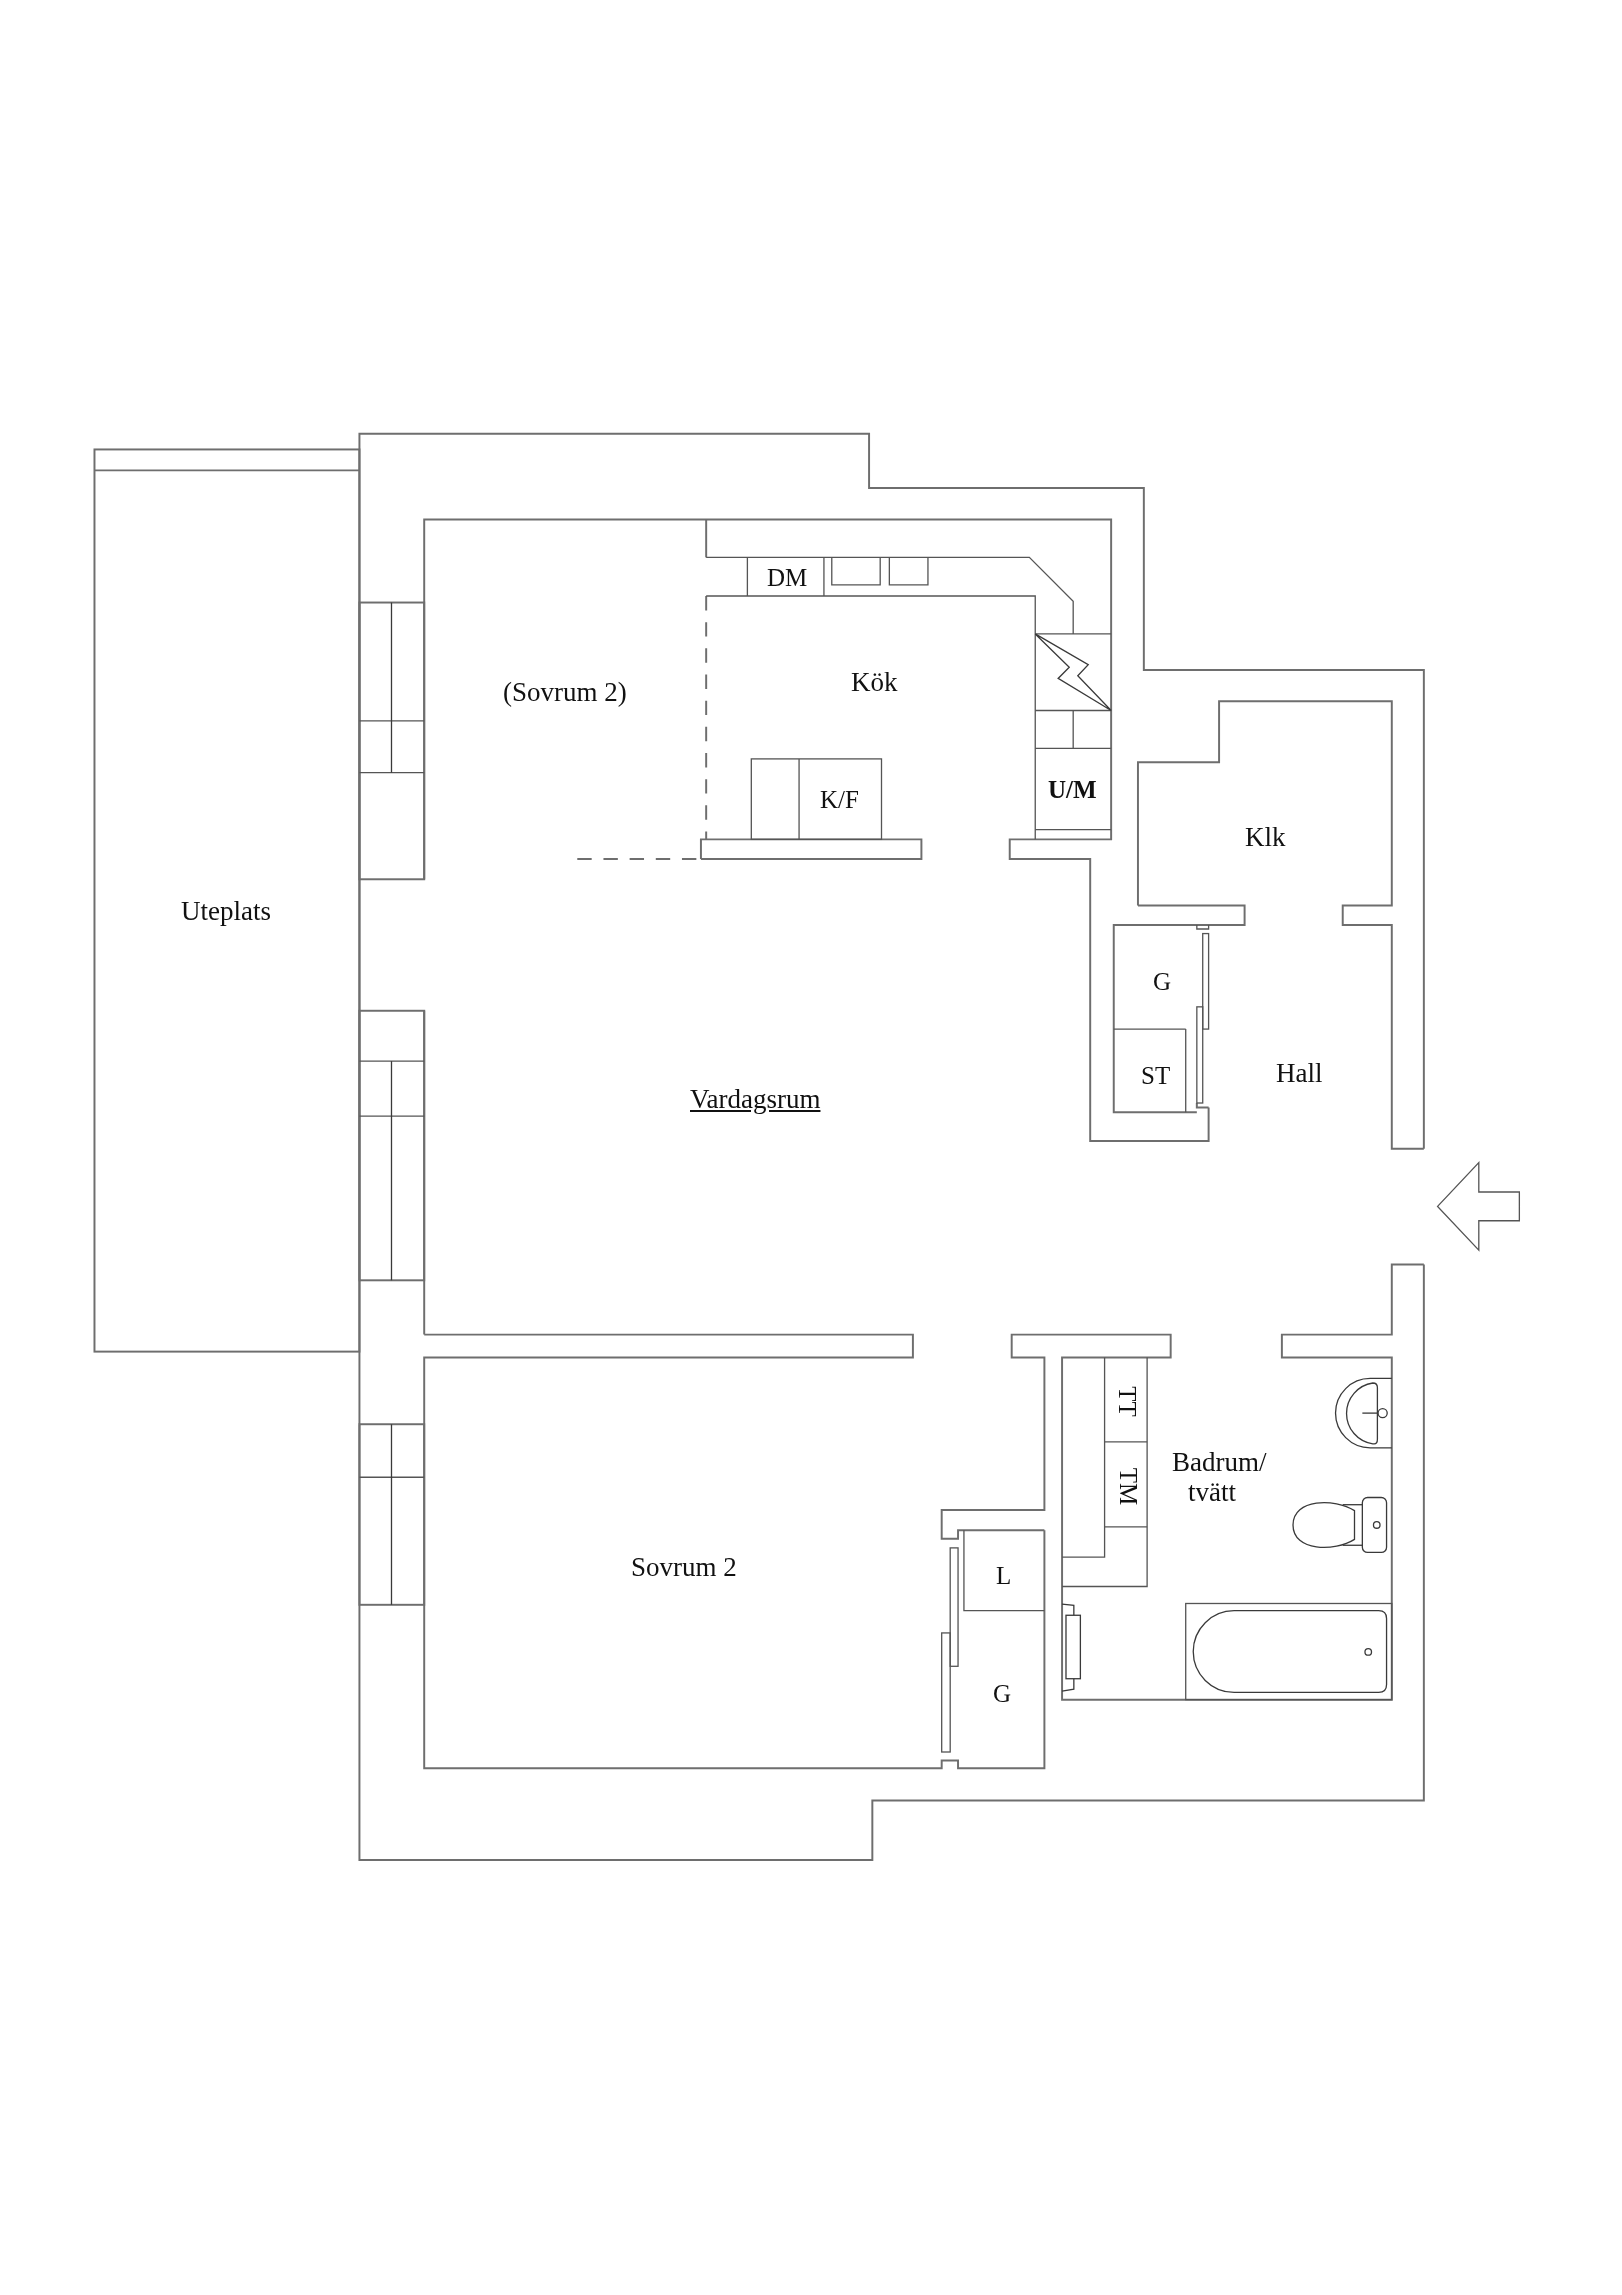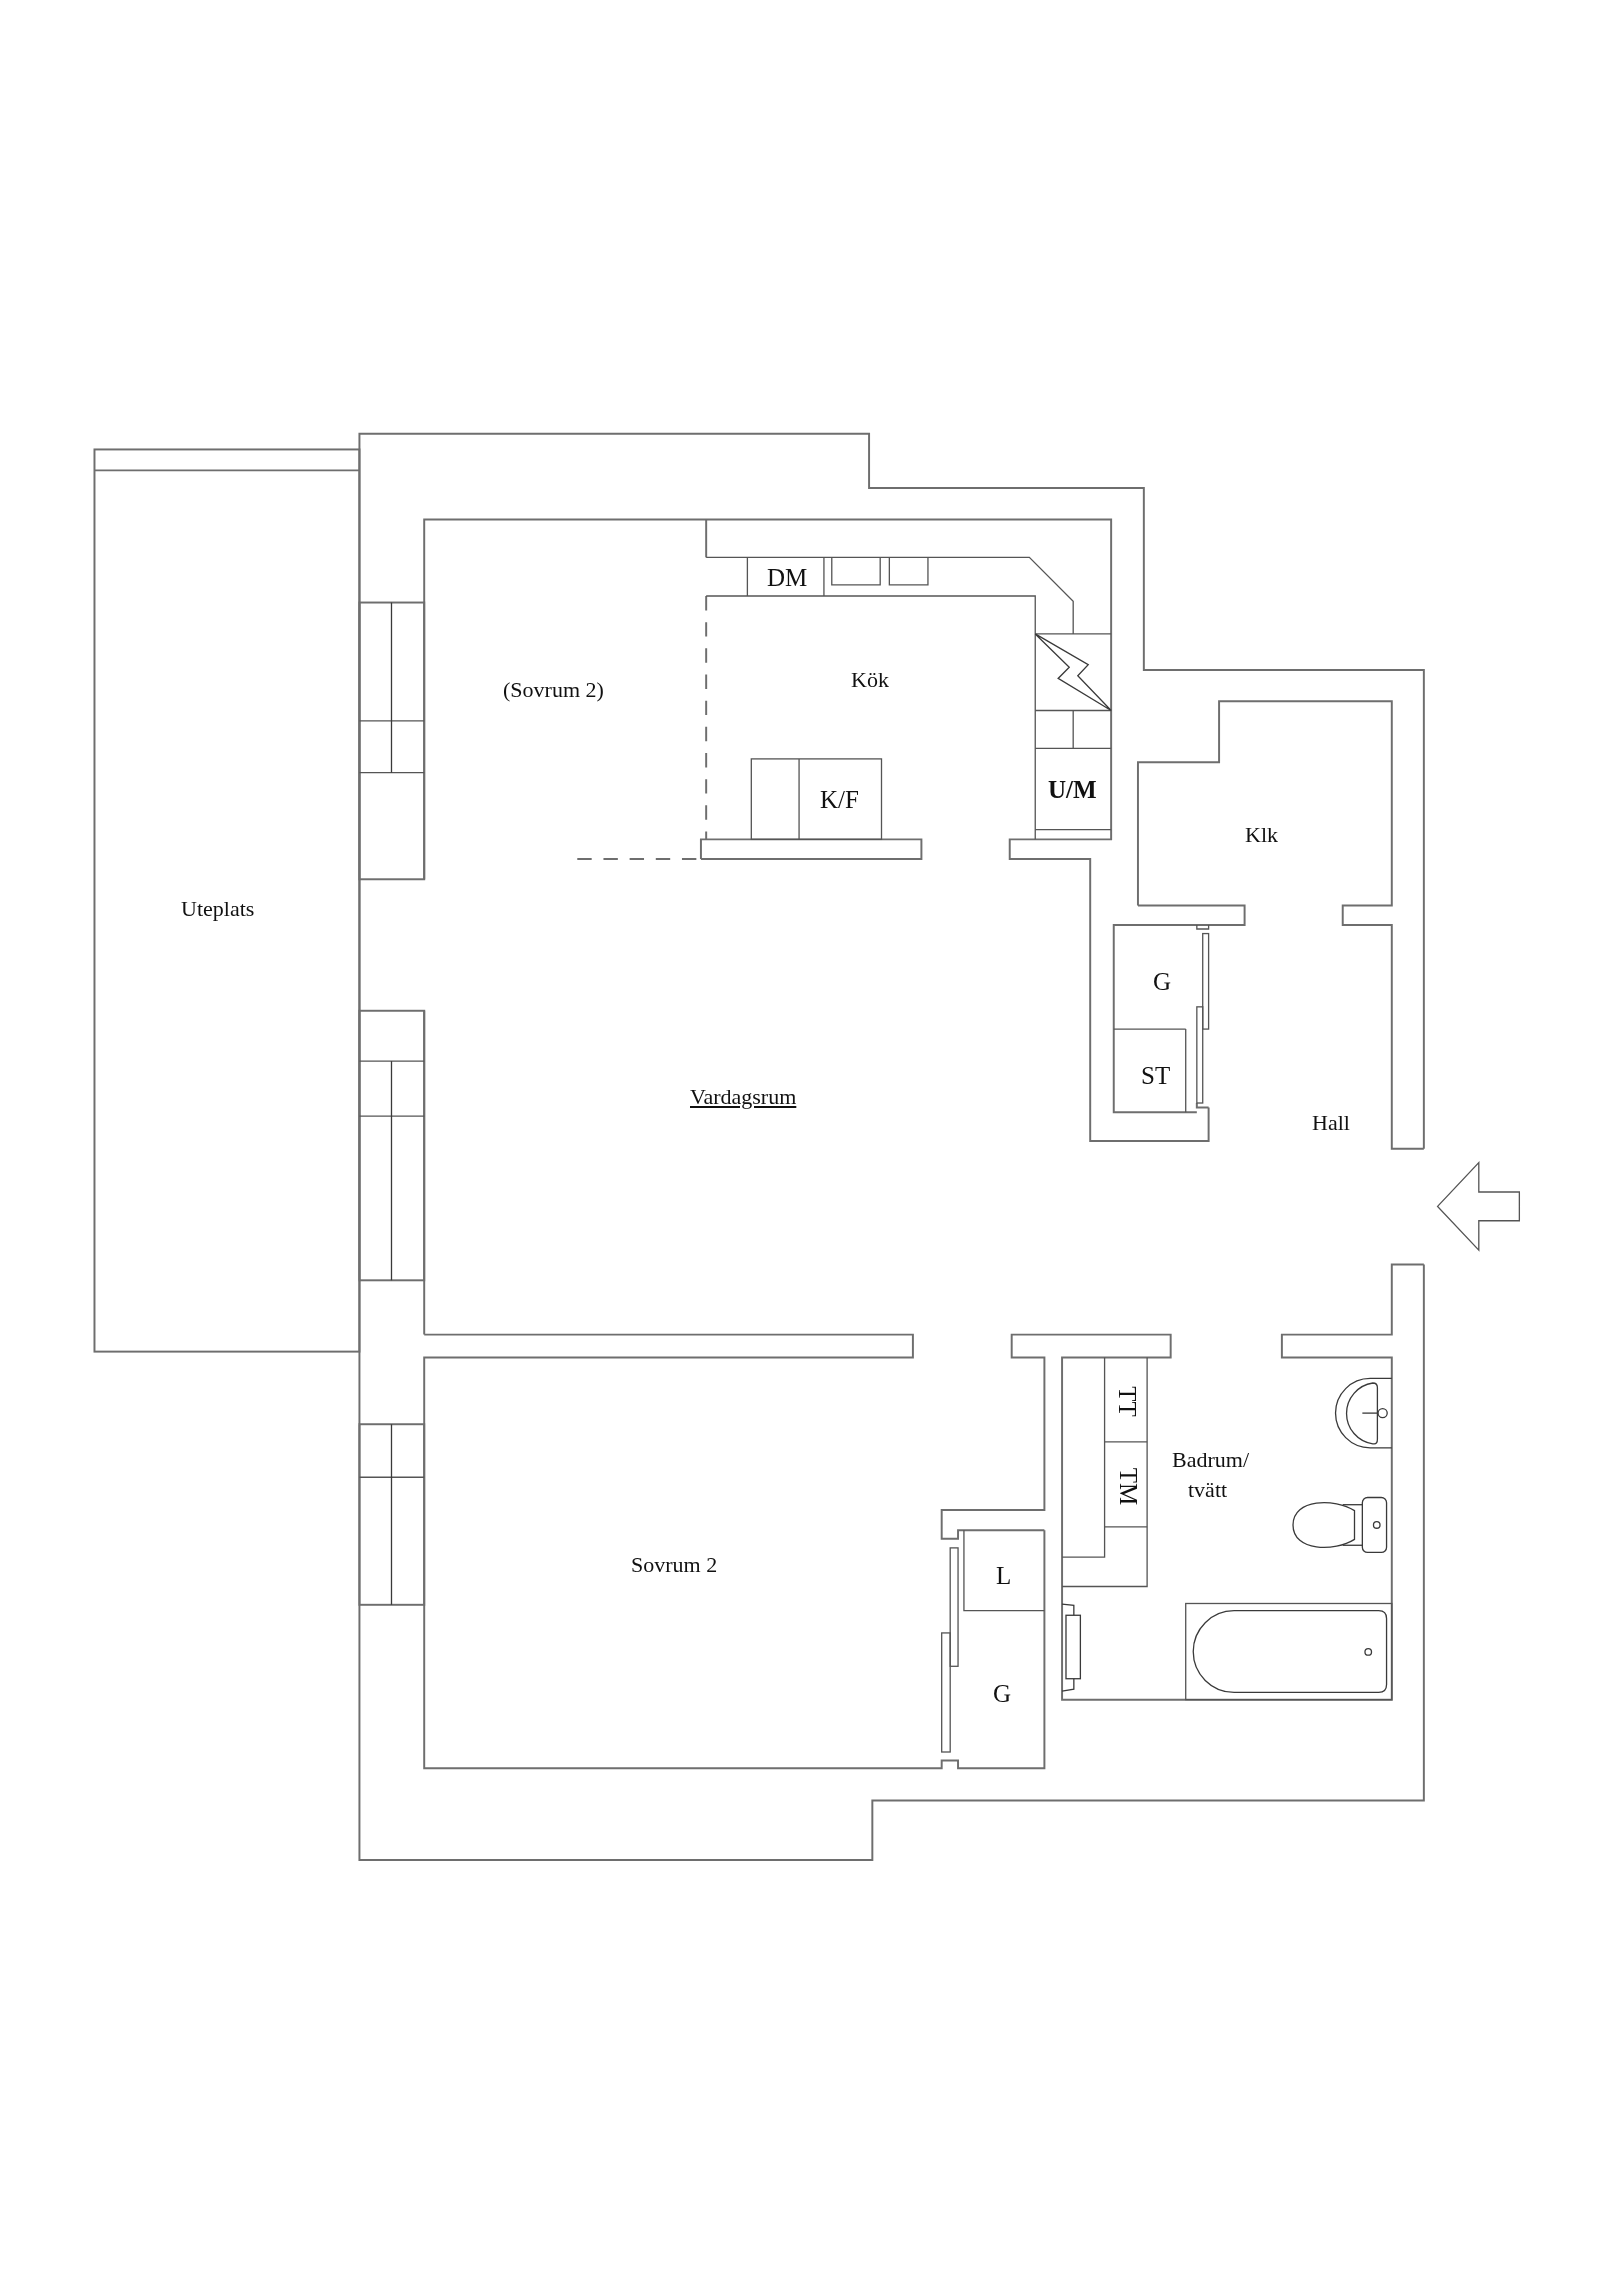--- a/index.html
+++ b/index.html
@@ -3,21 +3,21 @@
 <meta charset="utf-8">
 <style>
   html, body { margin: 0; padding: 0; background: #ffffff; }
   body { width: 1623px; height: 2295px; position: relative; overflow: hidden; }
   #plan { position: absolute; left: 0; top: 0; width: 1623px; height: 2295px; }
   .w { fill: none; stroke: #6e6e6e; stroke-width: 3; stroke-linejoin: miter; }
   .t { fill: none; stroke: #555; stroke-width: 2; }
   .f { fill: none; stroke: #3a3a3a; stroke-width: 2; }
   .dash { fill: none; stroke: #6e6e6e; stroke-width: 3; stroke-dasharray: 22 18; }
   .lbl { position: absolute; font-family: "Liberation Serif", "DejaVu Serif", serif; color: #111; white-space: nowrap; line-height: 1; }
-  .room { font-size: 22px; }
+  .room { font-size: 27px; }
   .small { font-size: 25px; }
   .vert { transform: rotate(90deg); transform-origin: center center; }
 </style>
 </head>
 <body>
 
 <svg id="plan" viewBox="0 0 2480 3508" xmlns="http://www.w3.org/2000/svg">
 
   <g>
     <rect class="w" x="144" y="687" width="405" height="1379"></rect>
@@ -134,21 +134,21 @@
   </g>
 
   <polygon class="t" points="2197,1844 2260,1777 2260,1822 2322,1822 2322,1866 2260,1866 2260,1911"></polygon>
 </svg>
 
 <div class="lbl room" style="left:181px; top:898px;">Uteplats</div>
 <div class="lbl room" style="left:503px; top:679px;">(Sovrum 2)</div>
 <div class="lbl room" style="left:851px; top:669px;">Kök</div>
 <div class="lbl room" style="left:1245px; top:824px;">Klk</div>
 <div class="lbl room" style="left:690px; top:1086px;text-decoration:underline;">Vardagsrum</div>
-<div class="lbl room" style="left:1276px; top:1112px;margin-left:36px;">Hall</div>
+<div class="lbl room" style="left:1276px; top:1060px;">Hall</div>
 <div class="lbl room" style="left:631px; top:1554px;">Sovrum 2</div>
 <div class="lbl room" style="left:1172px; top:1449px;text-align:right;">Badrum/</div>
 <div class="lbl room" style="left:1188px; top:1479px;">tvätt</div>
 
 <div class="lbl small" style="left:767px; top:565px;">DM</div>
 <div class="lbl small" style="left:820px; top:787px;text-align:right;">K/F</div>
 <div class="lbl small" style="left:1048px; top:777px;font-weight:bold;">U/M</div>
 <div class="lbl small" style="left:1153px; top:969px;">G</div>
 <div class="lbl small" style="left:1141px; top:1063px;">ST</div>
 <div class="lbl small" style="left:996px; top:1563px;">L</div>

